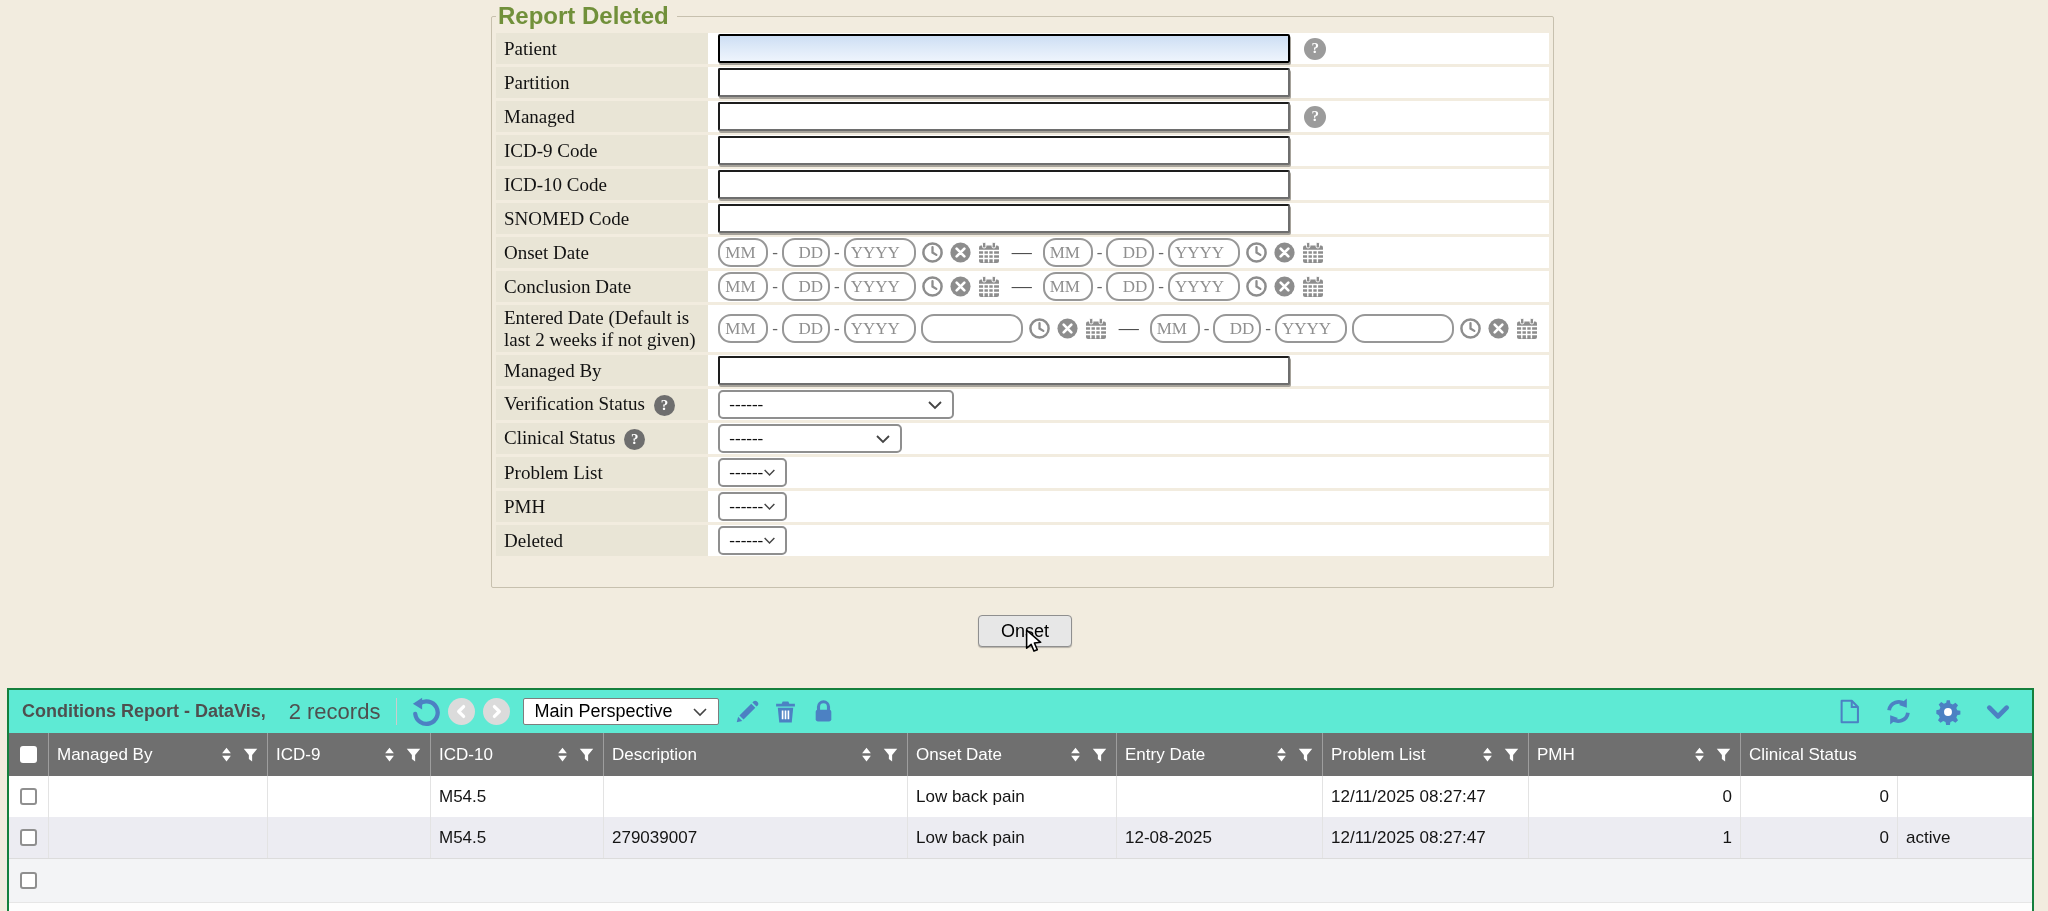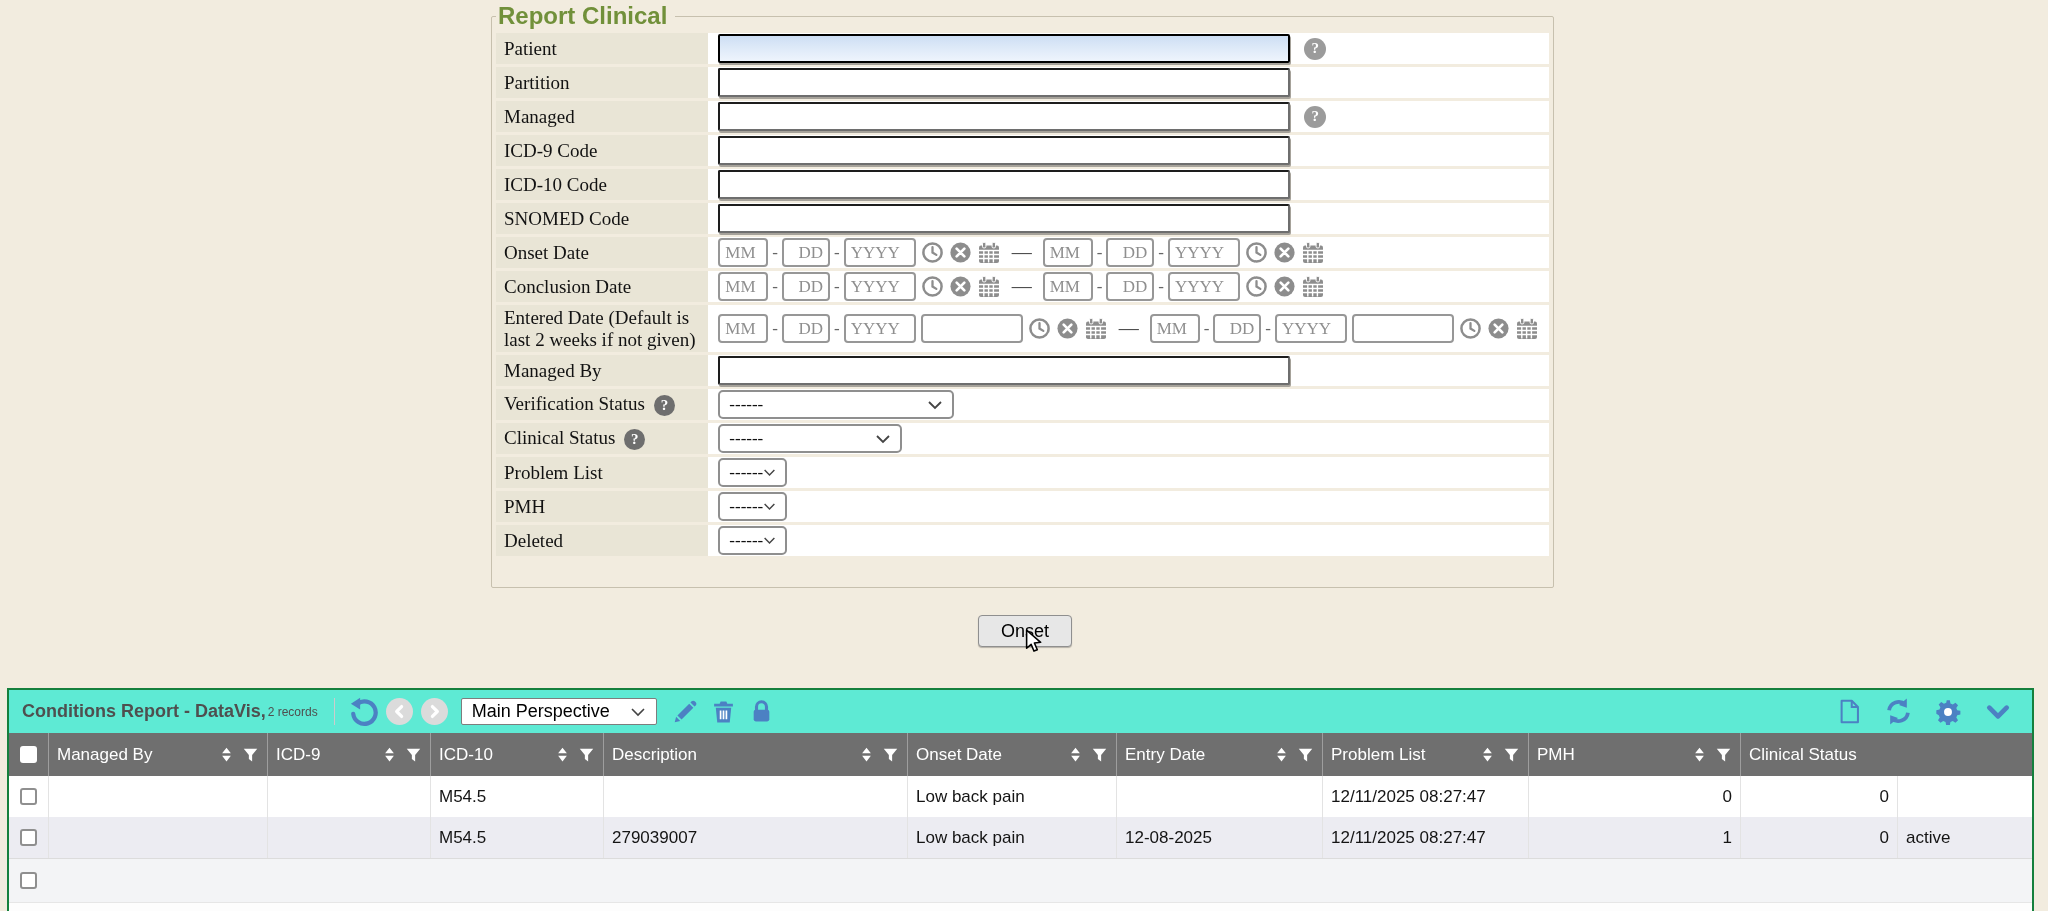--- a/index.html
+++ b/index.html
@@ -16,21 +16,21 @@
 
   .ti{width:556px;height:25px;border:2px solid;border-color:#1d1d1d #6e6e6e #6e6e6e #1d1d1d;border-radius:2px;
     background:#fff;box-shadow:1px 2px 0 0 #a6a29a;font-family:inherit;font-size:17px;padding:0 6px;vertical-align:middle;}
   .ti.focused{border-color:#000;background:linear-gradient(180deg,#cddef4 0%,#dde9f8 45%,#eef4fc 100%);}
 
   .helpmini{display:inline-flex;width:22px;height:22px;border-radius:50%;background:#9b9b9b;color:#fff;
     font-size:15px;font-weight:bold;align-items:center;justify-content:center;margin-left:14px;vertical-align:middle;}
   .helpmini.dark{background:#6e6e6e;margin-left:9px;width:21px;height:21px;}
 
   .dg{display:inline-flex;align-items:center;gap:5px;vertical-align:middle;}
-  .seg{height:25px;border:2px solid #979797;border-radius:4px;font-size:17px;color:#444;padding:0 5px;
+  .seg{height:25px;border:2px solid #979797;border-radius:13px;font-size:17px;color:#444;padding:0 5px;
     background:#fff;font-family:inherit;}
   .seg::placeholder{color:#8f8f8f;opacity:1;}
   .w-mm{width:36px;}.w-dd{width:34px;text-align:right;}.w-yy{width:58px;}.w-x{width:88px;}
   .dsep{color:#666;font-size:17px;margin:0 -1px;}
   .rsep{color:#444;font-size:20px;margin:0 7px;vertical-align:middle;}
   .dicon{display:inline-flex;align-items:center;}
 
   .sel{display:inline-flex;align-items:center;border:2px solid #8f8f8f;border-radius:5px;height:29px;background:#fff;
     padding:0 9px;font-size:17px;color:#111;box-sizing:border-box;vertical-align:middle;}
   .sel svg{margin-left:auto;}
@@ -38,21 +38,21 @@
 
   
   .search-btn{position:absolute;left:978px;top:615px;width:94px;height:32px;background:#e7e7e7;
     border:1px solid #8f8f8f;border-radius:4px;font-family:inherit;font-size:18px;color:#000;box-shadow:0 1px 1px rgba(0,0,0,.25);}
   .cursor{position:absolute;left:1021px;top:628px;width:27px;height:27px;}
 
   
   .panel{position:absolute;left:7px;top:688px;width:2027px;box-sizing:border-box;background:#5eead4;border:2px solid #15803d;}
   .toolbar{height:43px;display:flex;align-items:center;padding:0 10px 0 13px;font-size:18px;}
   .gtitle{font-weight:bold;color:#4f4f4f;}
-  .records{color:#4f4f4f;font-size:12px;margin-left:2px;}
+  .records{color:#4f4f4f;font-size:22px;margin-left:23px;}
   .vsep{width:1px;height:27px;background:#ccc;margin:0 13px 0 16px;}
   .tbtn{display:inline-flex;align-items:center;justify-content:center;}
   .navbtn{width:27px;height:27px;border-radius:50%;background:#dbdbdb;display:inline-flex;align-items:center;justify-content:center;margin-left:8px;}
   .persel{margin-left:13px;width:196px;height:27px;border:1px solid #7d7d7d;border-radius:2px;background:#fff;
     display:inline-flex;align-items:center;padding:0 10px;font-size:18px;color:#000;box-sizing:border-box;}
   .editicons{display:inline-flex;gap:13px;margin-left:15px;align-items:center;}
   .spacer{flex:1;}
   .righticons{display:inline-flex;gap:21px;align-items:center;margin-right:9px;}
 
   .ghead,.grow{display:grid;grid-template-columns:40px 219px 163px 173px 304px 209px 206px 206px 212px 157px minmax(100px,1fr);}
@@ -74,21 +74,21 @@
   .thumb{position:absolute;left:28px;top:9px;width:482px;height:18px;border-radius:9px;background:#8a8a8a;}
   .sb-left{position:absolute;left:7px;top:9px;display:inline-flex;}
   .sb-right{position:absolute;right:7px;top:9px;display:inline-flex;}
 </style>
 </head>
 <body>
 
 <div class="page">
 
   <fieldset class="rf">
-    <legend class="rf-legend">Report Clinical</legend>
+    <legend class="rf-legend">Report Deleted</legend>
     <table class="fgrid">
       <tbody>
           <tr>
         <td class="lbl">Patient</td>
         <td class="fld"><input type="text" class="ti focused" value="" style=""><span class="helpmini">?</span></td>
       </tr>
       <tr>
         <td class="lbl">Partition</td>
         <td class="fld"><input type="text" class="ti" value="" style=""></td>
       </tr>

